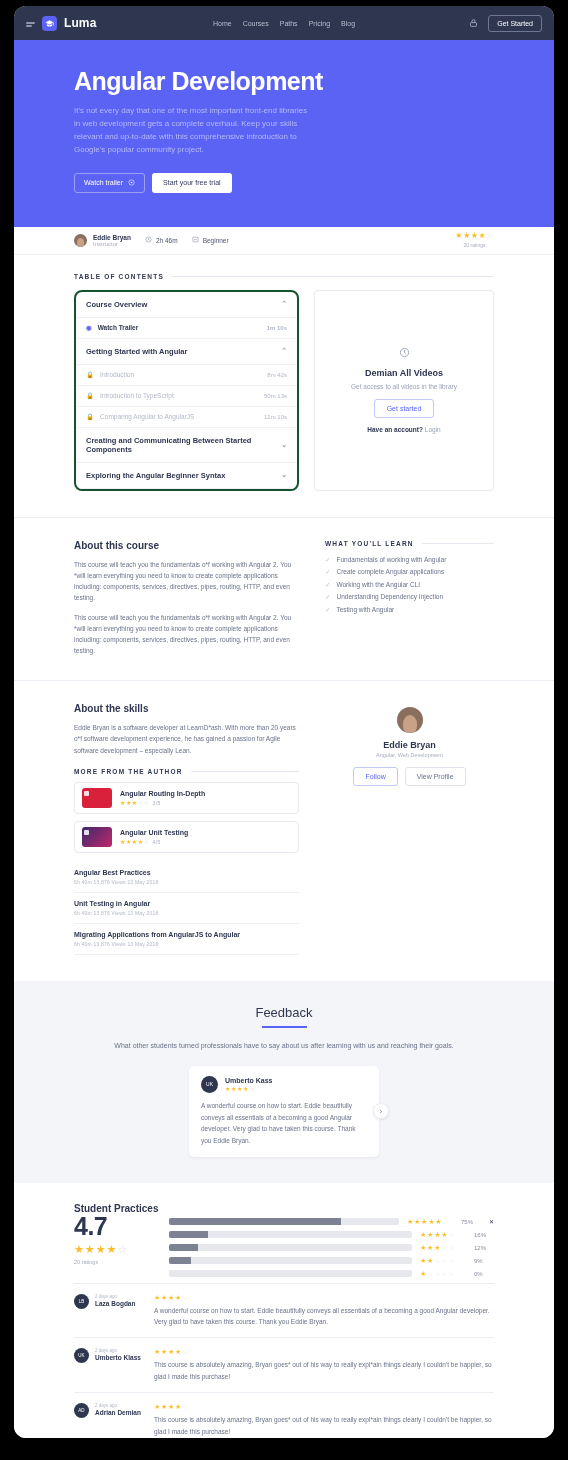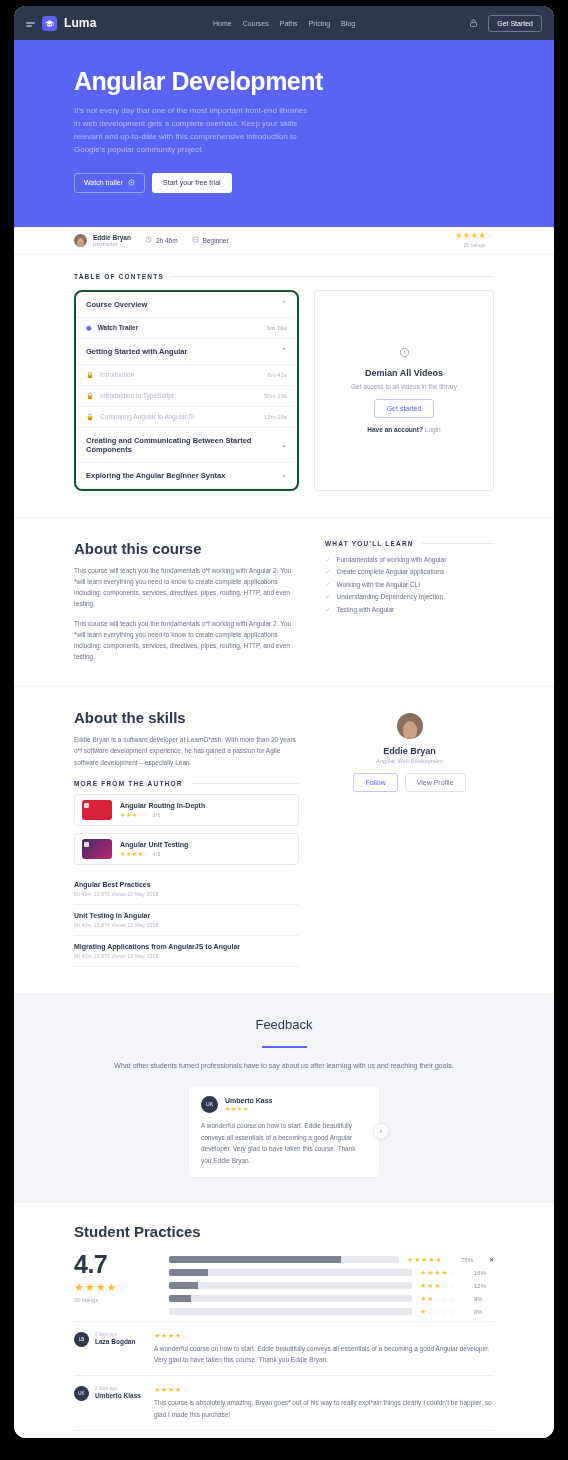--- a/index.html
+++ b/index.html
@@ -120,21 +120,21 @@
     font-size:7px; border-radius:3px; padding:5px 12px;
   }
   .acct { font-size:6.5px; color:#2e3650; margin-top:8px; font-weight:bold; }
   .acct a { color:#9aa1b6; font-weight:normal; text-decoration:none; }
 
   
   .about-area { padding:22px 0 24px 0; border-top:1px solid #eceef4; }
   .two-col { display:flex; gap:26px; }
   .col-main { flex:0 0 225px; }
   .col-side { flex:1; }
-  h2.sec-title { font-size:15px; color:#2e3650; }
+  h2.sec-title { font-size:10px; color:#2e3650; }
   .body-p { font-size:6.5px; line-height:1.72; color:#6a7289; margin-top:8px; }
   .learn-list { margin-top:9px; }
   .learn-list li {
     list-style:none; display:flex; gap:6px; font-size:6.5px; color:#6a7289;
     margin-bottom:4.5px;
   }
   .tick { color:#b6bcd0; font-size:6.5px; }
 
   
   .author-area { padding:22px 0 26px 0; border-top:1px solid #eceef4; }
@@ -162,21 +162,21 @@
   }
   .avatar-lg:after{content:"";position:absolute;left:6px;top:8px;width:14px;height:18px;border-radius:50% 50% 40% 40%;background:#c9a186;}
   .author-box h4 { font-size:9px; color:#2e3650; margin-top:7px; }
   .author-box small { font-size:5.5px; color:#a7adbf; display:block; margin-top:2px; }
   .author-btns { display:flex; gap:7px; justify-content:center; margin-top:9px; }
   .btn-follow { border:1px solid #c3c7f8; color:#5b63f5; background:#fff; font-size:7px; border-radius:3px; padding:5px 11px; }
   .btn-profile { border:1px solid #dfe2ea; color:#6a7289; background:#fff; font-size:7px; border-radius:3px; padding:5px 11px; }
 
   
   .feedback-area { padding:22px 0 26px 0; text-align:center; }
-  .fb-title { font-size:13px; color:#2e3650; display:inline-block; padding-bottom:14px; }
+  .fb-title { font-size:13px; color:#2e3650; display:inline-block; padding-bottom:6px; }
   .fb-underline { width:45px; height:2px; background:#5b63f5; margin:0 auto 12px; }
   .fb-sub { font-size:7px; color:#6a7289; line-height:1.75; }
   .fb-card-wrap { position:relative; width:190px; margin:14px auto 0; }
   .fb-card { background:#fff; border-radius:5px; padding:10px 12px; text-align:left; box-shadow:0 1px 3px rgba(40,50,90,.07); }
   .fb-head { display:flex; gap:7px; align-items:center; }
   .ini {
     width:17px; height:17px; border-radius:50%; background:#2e3650; color:#fff;
     font-size:5px; display:flex; align-items:center; justify-content:center; flex:none;
   }
   .fb-head b { font-size:7px; color:#2e3650; display:block; }
@@ -184,21 +184,21 @@
   .fb-text { font-size:6.5px; color:#6a7289; line-height:1.8; margin-top:7px; }
   .carousel-btn {
     position:absolute; right:-10px; top:50%; transform:translateY(-50%);
     width:16px; height:16px; border-radius:50%; background:#fff; border:1px solid #eceef4;
     display:flex; align-items:center; justify-content:center; font-size:7px; color:#6a7289;
     box-shadow:0 1px 3px rgba(40,50,90,.1);
   }
 
   
   .sf-area { padding:20px 0 18px 0; }
-  .sf-top { display:flex; gap:20px; margin-top:12px; }
+  .sf-top { display:flex; gap:20px; }
   .sf-score { width:75px; flex:none; }
   .sf-score .num { font-size:25px; font-weight:bold; color:#2e3650; letter-spacing:-.5px; line-height:1; }
   .sf-score .stars { font-size:11px; margin-top:5px; letter-spacing:1px; }
   .sf-score small { font-size:5.5px; color:#a7adbf; display:block; margin-top:4px; }
   .sf-bars { flex:1; padding-top:4px; }
   .bar-row { display:flex; align-items:center; gap:8px; margin-bottom:5px; }
   .bar { flex:1; height:7px; border-radius:2px; background:#e6e8ee; overflow:hidden; }
   .bar i { display:block; height:100%; background:#7c8291; }
   .bar-stars { font-size:7px; color:#fbbe28; letter-spacing:.8px; width:46px; flex:none; }
   .bar-stars .off { color:#e2e4ec; }

